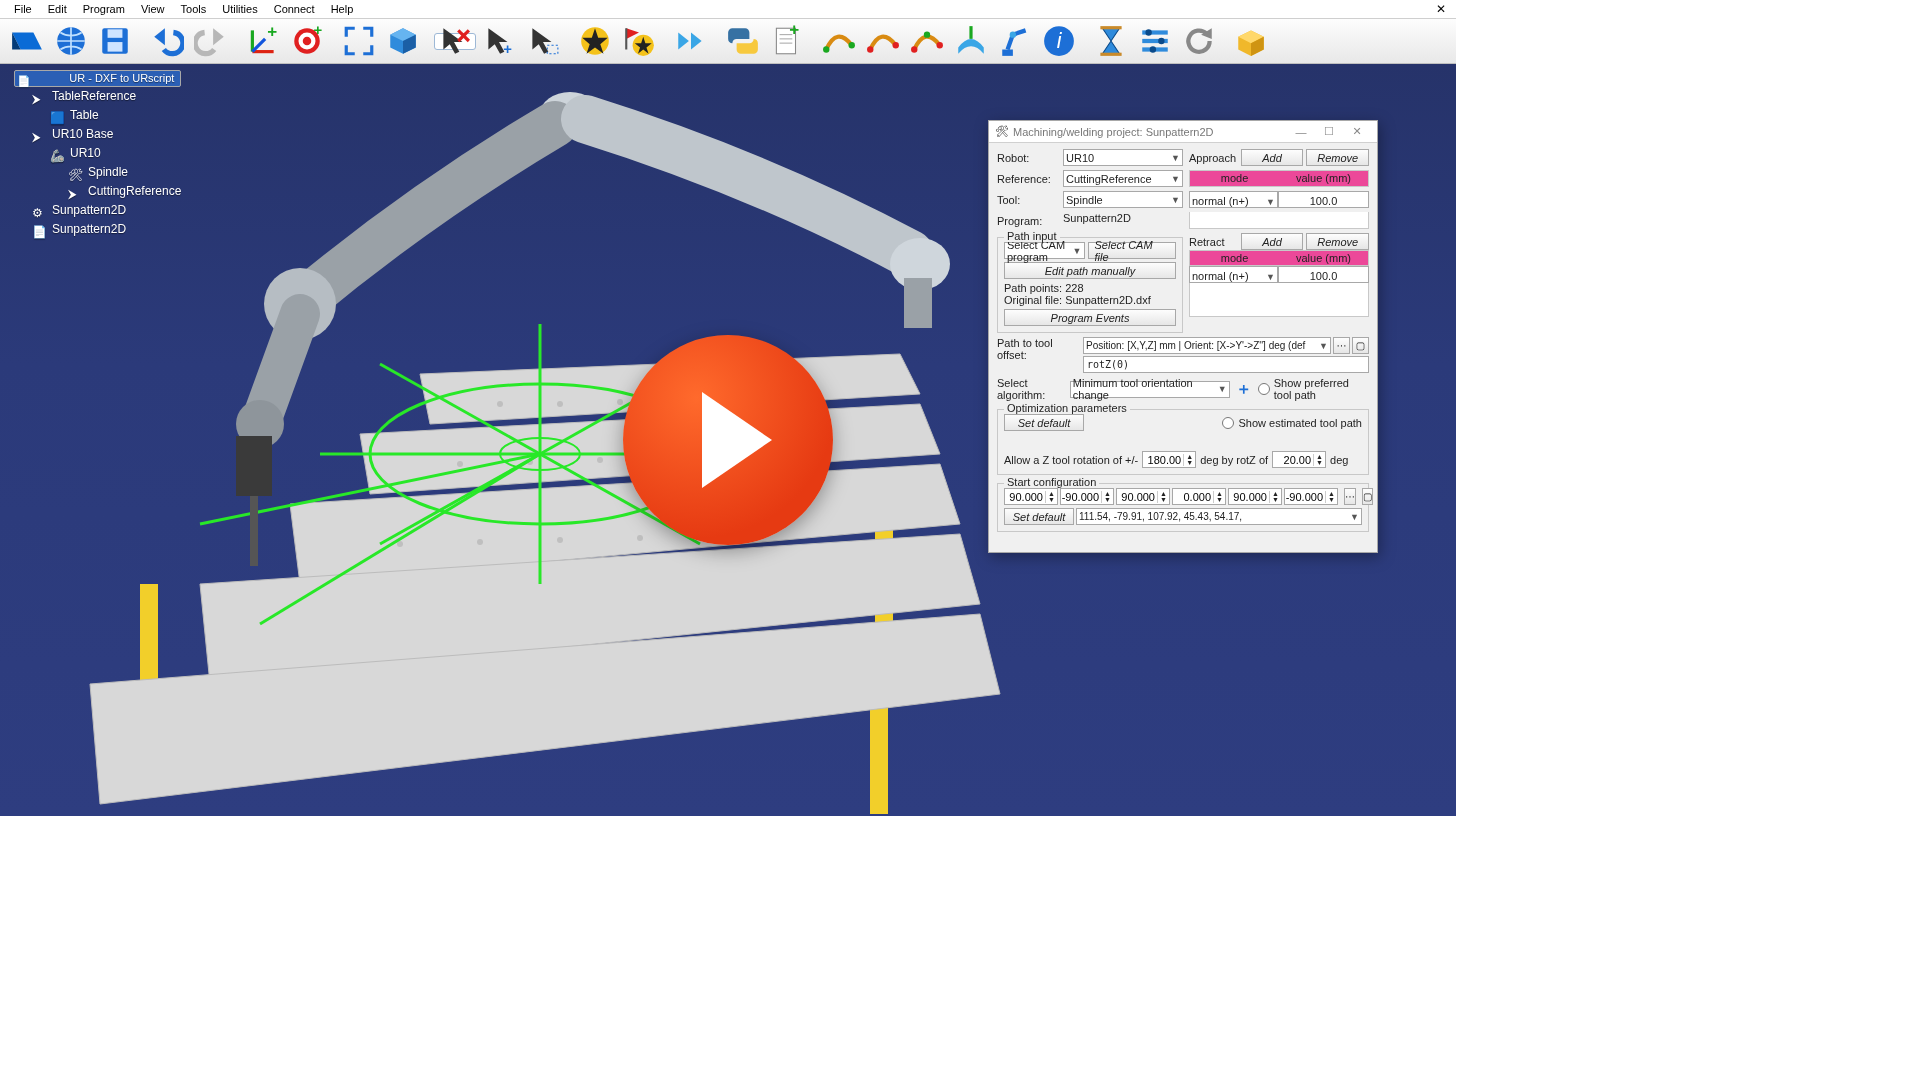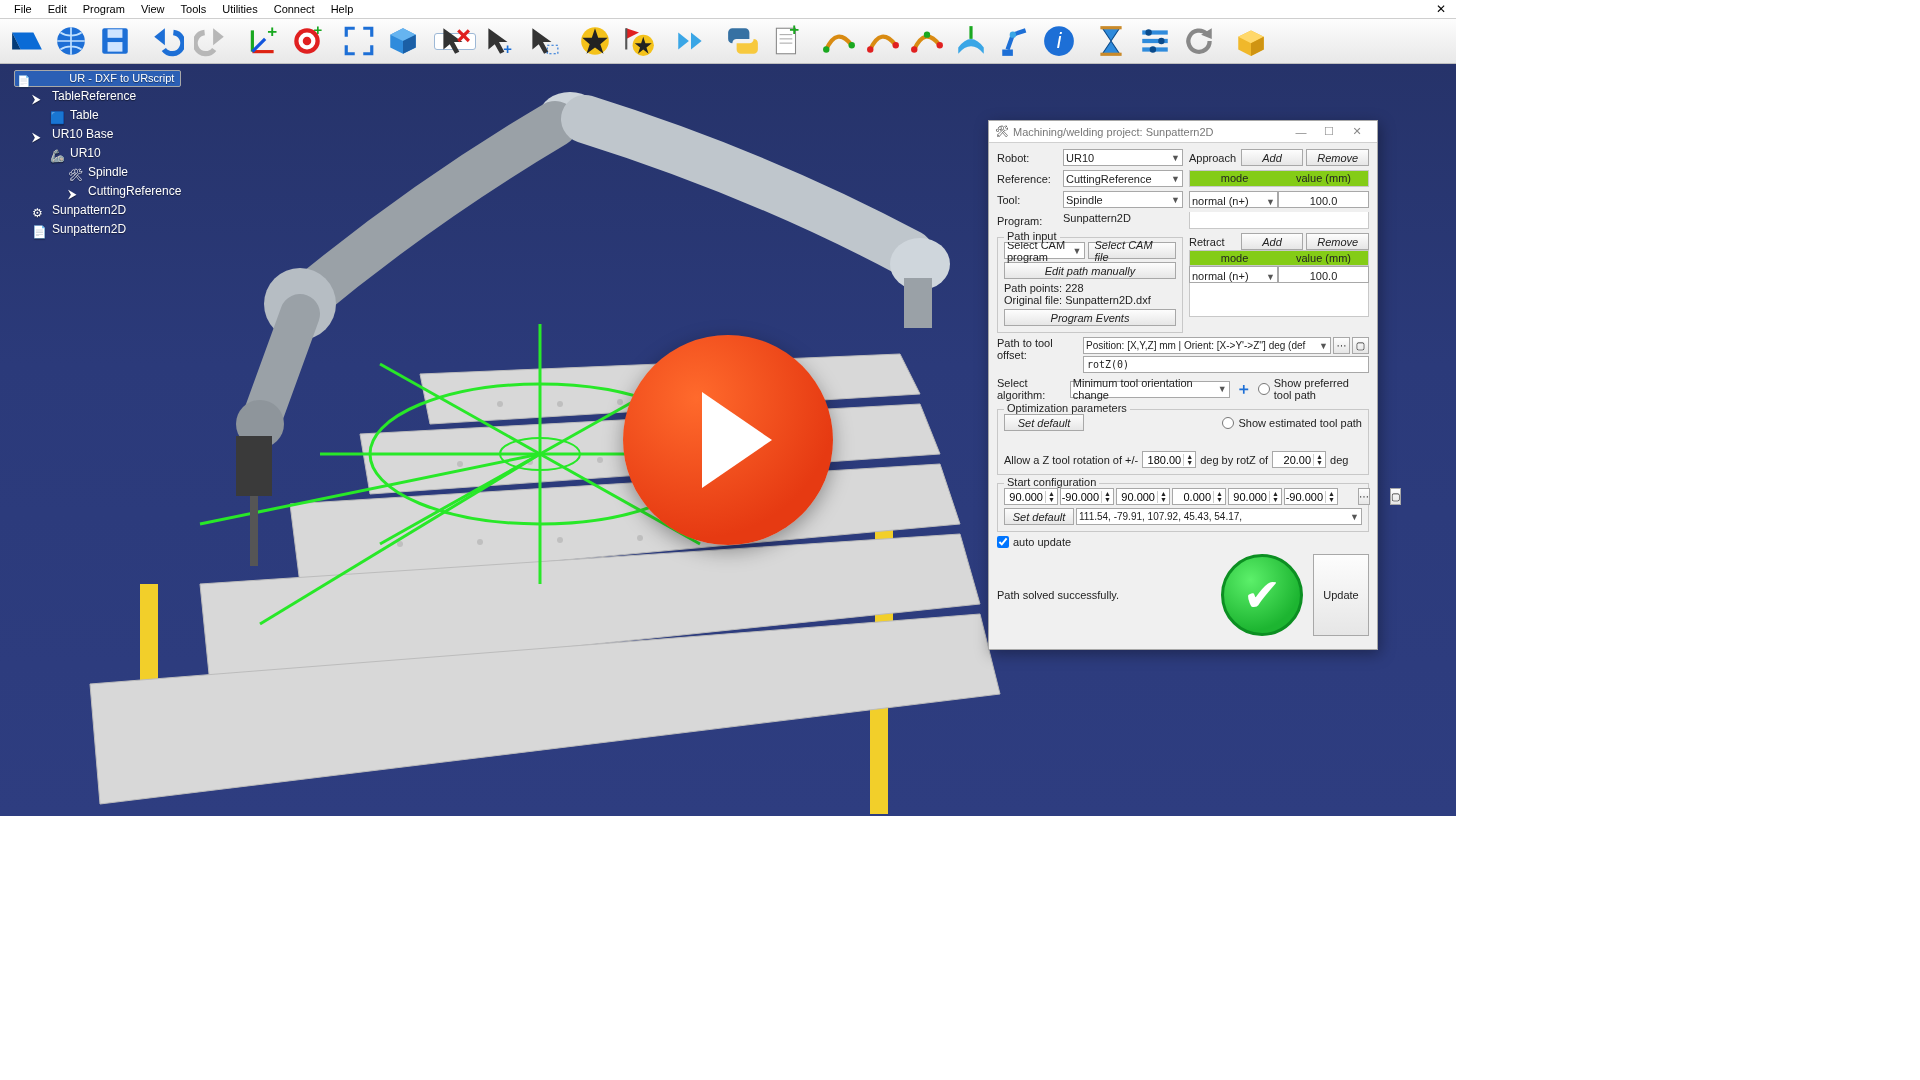--- a/index.html
+++ b/index.html
@@ -32,31 +32,31 @@
 
 
 .play { position: absolute; left: 50%; top: 50%; width: 210px; height: 210px; margin-left: -105px; margin-top: -105px; border-radius: 50%; background: radial-gradient(circle at 35% 30%, #ff6a2c, #e63a12 70%); display: flex; align-items: center; justify-content: center; box-shadow: 0 6px 20px rgba(0,0,0,.35); }
 .play::after { content: ""; border-left: 70px solid #fff; border-top: 48px solid transparent; border-bottom: 48px solid transparent; margin-left: 18px; }
 
 
 .panel { position: absolute; right: 78px; top: 56px; width: 390px; background: #f0f0f0; border: 1px solid #a8a8a8; box-shadow: 2px 4px 14px rgba(0,0,0,.35); font-size: 11px; color: #222; }
 .panel .titlebar { height: 22px; display: flex; align-items: center; padding: 0 6px; border-bottom: 1px solid #d0d0d0; background: #fff; }
 .panel .titlebar .t { color: #777; margin-left: 4px; flex: 1; }
 .panel .titlebar .wbtn { width: 28px; text-align: center; color: #888; }
-.panel .body { padding: 6px 8px 13px; display: grid; grid-template-columns: 186px 1fr; column-gap: 6px; row-gap: 4px; }
+.panel .body { padding: 6px 8px 20px; display: grid; grid-template-columns: 186px 1fr; column-gap: 6px; row-gap: 4px; }
 .lbl { align-self: center; }
 .sel { height: 17px; border: 1px solid #a8a8a8; background: #fff; font-size: 11px; padding: 0 2px; display: flex; align-items: center; justify-content: space-between; }
 .sel .arr { font-size: 9px; color: #555; }
 .grp { border: 1px solid #c8c8c8; padding: 4px 6px 6px; position: relative; margin-top: 4px; }
 .grp > legend, .grp > .legend { position: absolute; top: -8px; left: 6px; background: #f0f0f0; padding: 0 3px; font-size: 11px; }
 .btn { height: 20px; border: 1px solid #a8a8a8; background: linear-gradient(#fdfdfd,#e6e6e6); display: flex; align-items: center; justify-content: center; padding: 0 6px; font-style: italic; }
 .btn.sm { height: 17px; }
 .row2 { display: flex; gap: 3px; }
 .row2 > * { flex: 1; }
-.th { display: flex; border: 1px solid #c8c8c8; background: #84cc16; }
+.th { display: flex; border: 1px solid #c8c8c8; background: #ec4899; }
 .th > div { flex: 1; text-align: center; padding: 1px 0; }
 .td { display: flex; }
 .td > div { flex: 1; align-items: flex-end; }
 .inp { height: 17px; border: 1px solid #a8a8a8; background: #fff; padding: 0 3px; display: flex; align-items: center; }
 .spin { display: flex; align-items: center; border: 1px solid #a8a8a8; background: #fff; height: 17px; }
 .spin input { border: none; width: 40px; font-size: 11px; text-align: right; padding-right: 2px; outline: none; }
 .spin .sb { width: 12px; font-size: 7px; line-height: 6px; display: flex; flex-direction: column; border-left: 1px solid #ccc; }
 .spin .sb span { text-align: center; }
 .fullrow { grid-column: 1 / span 2; }
 .chk { display: flex; align-items: center; gap: 4px; }
@@ -526,21 +526,21 @@
                 <span>▲</span>
                 <span>▼</span>
               </div>
             </div>
           <span>deg</span>
         </div>
       </div>
 
       <div class="fullrow grp">
         <span class="legend">Start configuration</span>
-        <div style="display:flex;gap:20px">
+        <div style="display:flex;gap:6px">
           <div class="sixspin" style="flex:1">
             <div class="spin">
                 <input value="90.000" style="">
                 <div class="sb">
                   <span>▲</span>
                   <span>▼</span>
                 </div>
               </div>
             <div class="spin">
                 <input value="-90.000" style="">
@@ -583,30 +583,17 @@
         </div>
         <div style="display:flex;gap:2px;margin-top:3px">
           <div class="btn sm" style="flex:0 0 70px">Set default</div>
           <div class="sel" style="flex:1;font-family:monospace;font-size:10px">
               <span>111.54,    -79.91,    107.92,     45.43,     54.17,</span>
               <span class="arr">▼</span>
             </div>
         </div>
       </div>
 
-      <div class="fullrow">
-        <label class="chk">
-            <input type="checkbox" checked="" style="">
-            <span>auto update</span>
-          </label>
-        <div class="successrow">
-          <span style="flex:1">Path solved successfully.</span>
-          <div class="bigcheck">✔</div>
-          <div class="updatebtn">
-              <span>Update</span>
-            </div>
-        </div>
-      </div>
 
     </div>
   </div>
 
 </div>
 
 </body></html>

